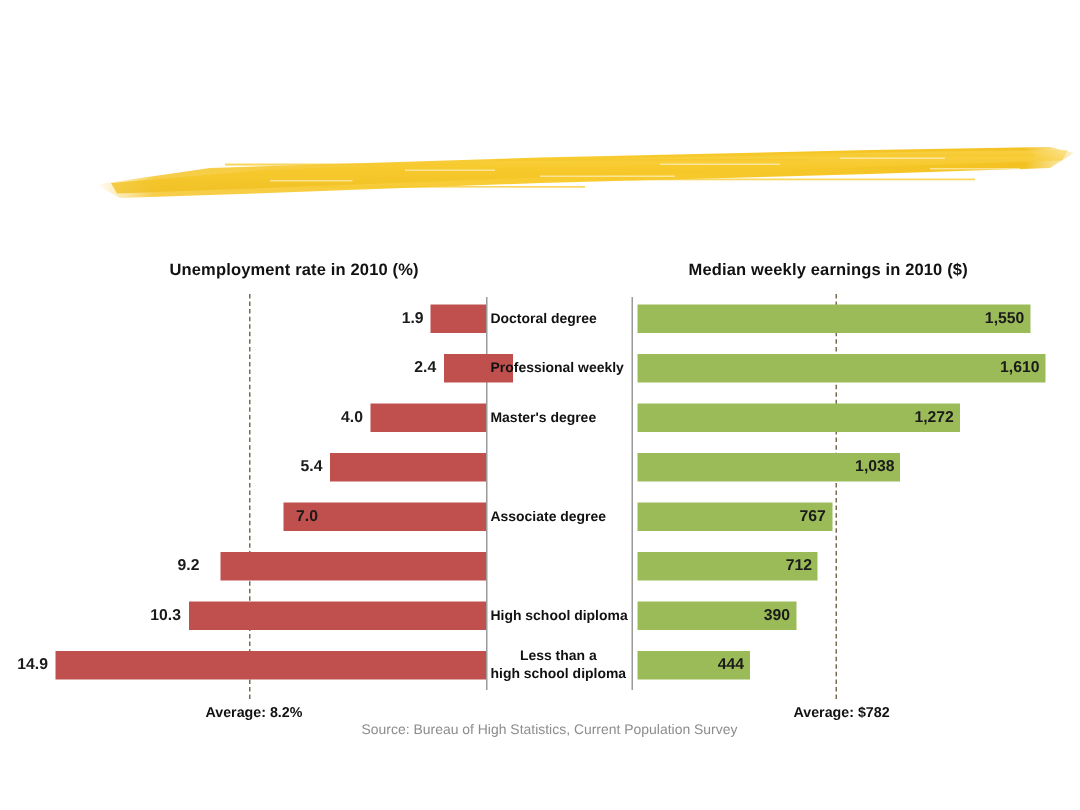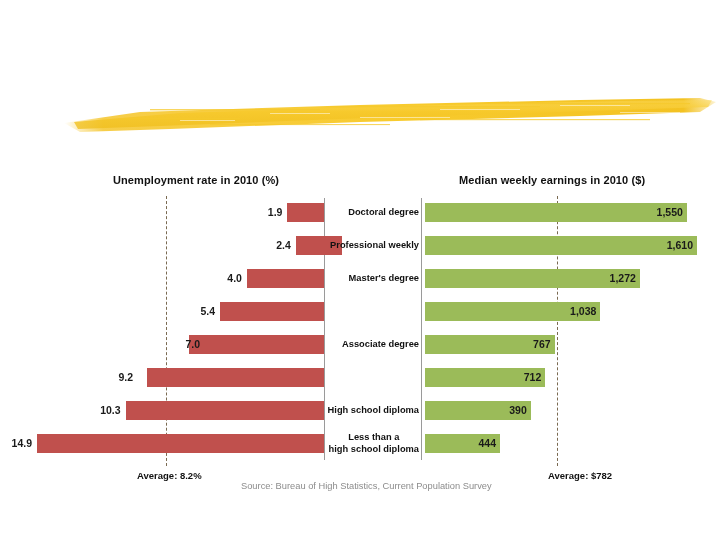--- a/index.html
+++ b/index.html
@@ -106,40 +106,40 @@
 
   
   .cat-label {
     position: absolute;
     left: 327px;
     width: 92px;
     top: 0;
     height: 33px;
     display: flex;
     align-items: center;
-    justify-content: flex-end;
+    justify-content: flex-start;
     text-align: center;
     font-size: 9.3px;
     font-weight: bold;
     line-height: 11.5px;
     color: #111111;
   }
   .cat-label span { display: block; }
 
   
   .avg-label {
     position: absolute;
     top: 470px;
     font-size: 9.5px;
     font-weight: bold;
     color: #111111;
     white-space: nowrap;
   }
   #avg-label-left  { left: 137px; }
-  #avg-label-right { left: 548px; }
+  #avg-label-right { left: 529px; }
 
   #source-note {
     position: absolute;
     top: 481px;
     left: 241px;
     font-size: 9.3px;
     color: #8c8c8c;
     white-space: nowrap;
   }
 </style>
@@ -226,21 +226,21 @@
       <div class="bar-value val-right" style="left: 635.897px; transform: translateX(-100%);">1,272</div>
     </div>
     <div class="row" style="top: 99px;">
       <div class="bar bar-left" style="width: 104.013px;"></div>
       <div class="bar-value val-left" style="right: 505.013px;">5.4</div>
       <div class="bar bar-right" style="width: 175.364px;"></div>
       <div class="bar-value val-right" style="left: 596.364px; transform: translateX(-100%);">1,038</div>
     </div>
     <div class="row" style="top: 132px;">
       <div class="bar bar-left" style="width: 134.832px;"></div>
-      <div class="bar-value val-left" style="right: 520px;">7.0</div>
+      <div class="bar-value val-left" style="right: 508px;">7.0</div>
       <div class="cat-label">
         <div>
           <span>Associate degree</span>
         </div>
       </div>
       <div class="bar bar-right" style="width: 129.58px;"></div>
       <div class="bar-value val-right" style="left: 550.58px; transform: translateX(-100%);">767</div>
     </div>
     <div class="row" style="top: 165px;">
       <div class="bar bar-left" style="width: 177.208px;"></div>

